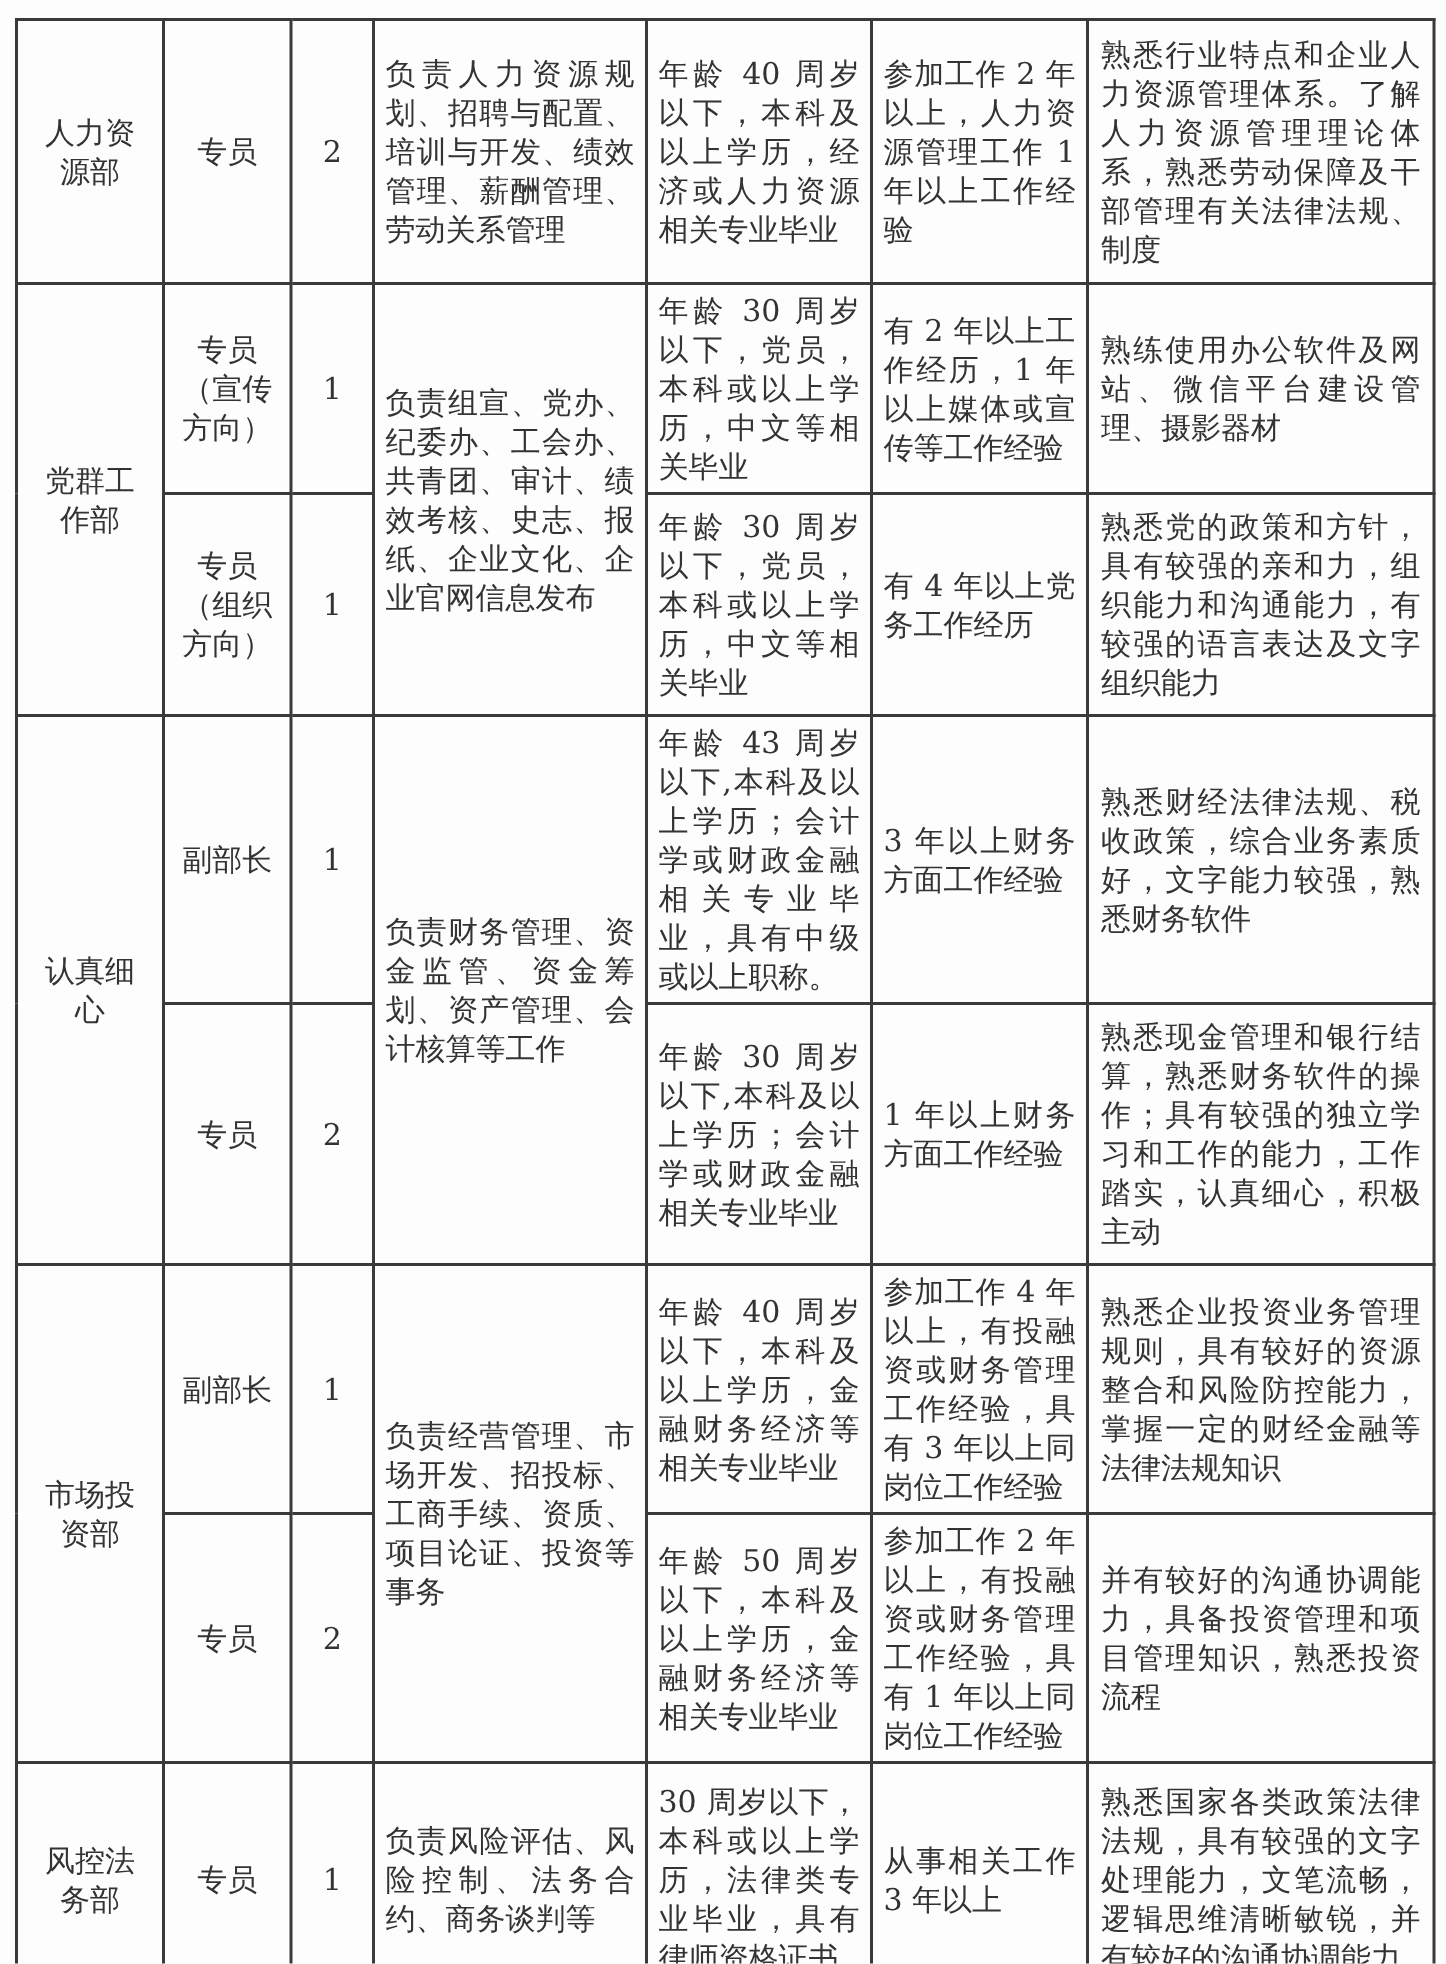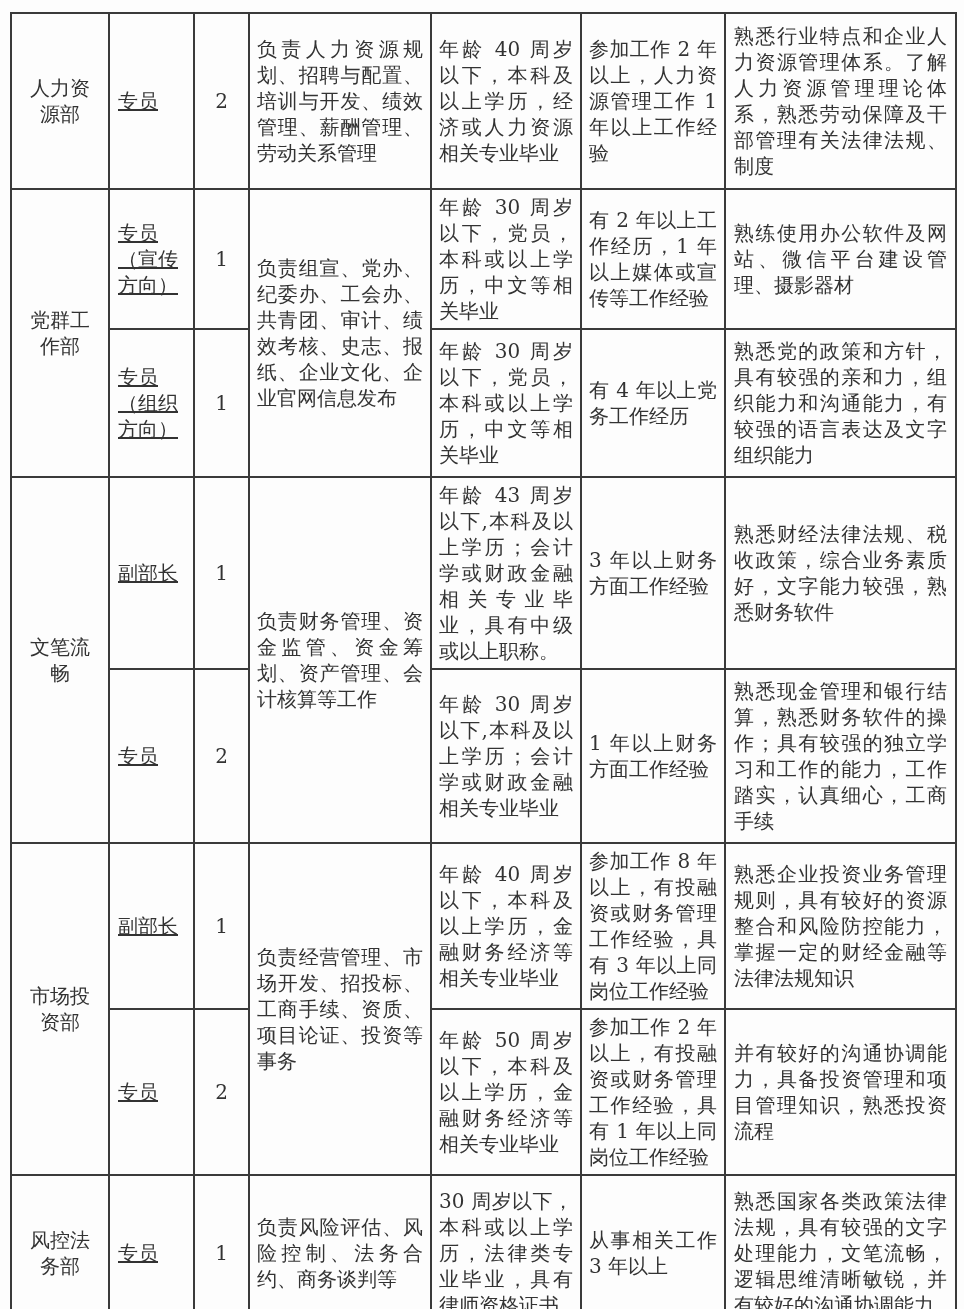--- a/index.html
+++ b/index.html
@@ -32,22 +32,22 @@
     line-height: 26px;
     vertical-align: middle;
     overflow: hidden;
     word-break: break-word;
   }
   td.dept {
     text-align: center;
     padding: 0 11px;
   }
   td.pos {
+    text-align: center;
     padding: 2px 8px;
-    text-decoration: underline;
   }
   td.num {
     text-align: center;
     padding: 2px 4px;
   }
   td.txt {
     text-align: justify;
     text-justify: inter-character;
     padding: 4px 7px;
   }
@@ -100,43 +100,43 @@
       </tr>
       <tr class="r2b">
         <td class="pos">专员（组织方向）</td>
         <td class="num">1</td>
         <td class="txt">年龄 30 周岁以下，党员，本科或以上学历，中文等相关毕业</td>
         <td class="txt">有 4 年以上党务工作经历</td>
         <td class="txt skills">熟悉党的政策和方针，具有较强的亲和力，组织能力和沟通能力，有较强的语言表达及文字组织能力</td>
       </tr>
 
       <tr class="r3a">
-        <td class="dept" rowspan="2">文笔流畅</td>
+        <td class="dept" rowspan="2">认真细心</td>
         <td class="pos">副部长</td>
         <td class="num">1</td>
         <td class="txt" rowspan="2">负责财务管理、资金监管、资金筹划、资产管理、会计核算等工作</td>
         <td class="txt">年龄 43 周岁以下,本科及以上学历；会计学或财政金融相关专业毕业，具有中级或以上职称。</td>
         <td class="txt">3 年以上财务方面工作经验</td>
         <td class="txt skills">熟悉财经法律法规、税收政策，综合业务素质好，文字能力较强，熟悉财务软件</td>
       </tr>
       <tr class="r3b">
         <td class="pos">专员</td>
         <td class="num">2</td>
         <td class="txt">年龄 30 周岁以下,本科及以上学历；会计学或财政金融相关专业毕业</td>
         <td class="txt">1 年以上财务方面工作经验</td>
-        <td class="txt skills">熟悉现金管理和银行结算，熟悉财务软件的操作；具有较强的独立学习和工作的能力，工作踏实，认真细心，工商手续</td>
+        <td class="txt skills">熟悉现金管理和银行结算，熟悉财务软件的操作；具有较强的独立学习和工作的能力，工作踏实，认真细心，积极主动</td>
       </tr>
 
       <tr class="r4a">
         <td class="dept" rowspan="2">市场投资部</td>
         <td class="pos">副部长</td>
         <td class="num">1</td>
         <td class="txt" rowspan="2">负责经营管理、市场开发、招投标、工商手续、资质、项目论证、投资等事务</td>
         <td class="txt">年龄 40 周岁以下，本科及以上学历，金融财务经济等相关专业毕业</td>
-        <td class="txt">参加工作 8 年以上，有投融资或财务管理工作经验，具有 3 年以上同岗位工作经验</td>
+        <td class="txt">参加工作 4 年以上，有投融资或财务管理工作经验，具有 3 年以上同岗位工作经验</td>
         <td class="txt skills">熟悉企业投资业务管理规则，具有较好的资源整合和风险防控能力，掌握一定的财经金融等法律法规知识</td>
       </tr>
       <tr class="r4b">
         <td class="pos">专员</td>
         <td class="num">2</td>
         <td class="txt">年龄 50 周岁以下，本科及以上学历，金融财务经济等相关专业毕业</td>
         <td class="txt">参加工作 2 年以上，有投融资或财务管理工作经验，具有 1 年以上同岗位工作经验</td>
         <td class="txt skills">并有较好的沟通协调能力，具备投资管理和项目管理知识，熟悉投资流程</td>
       </tr>
 

